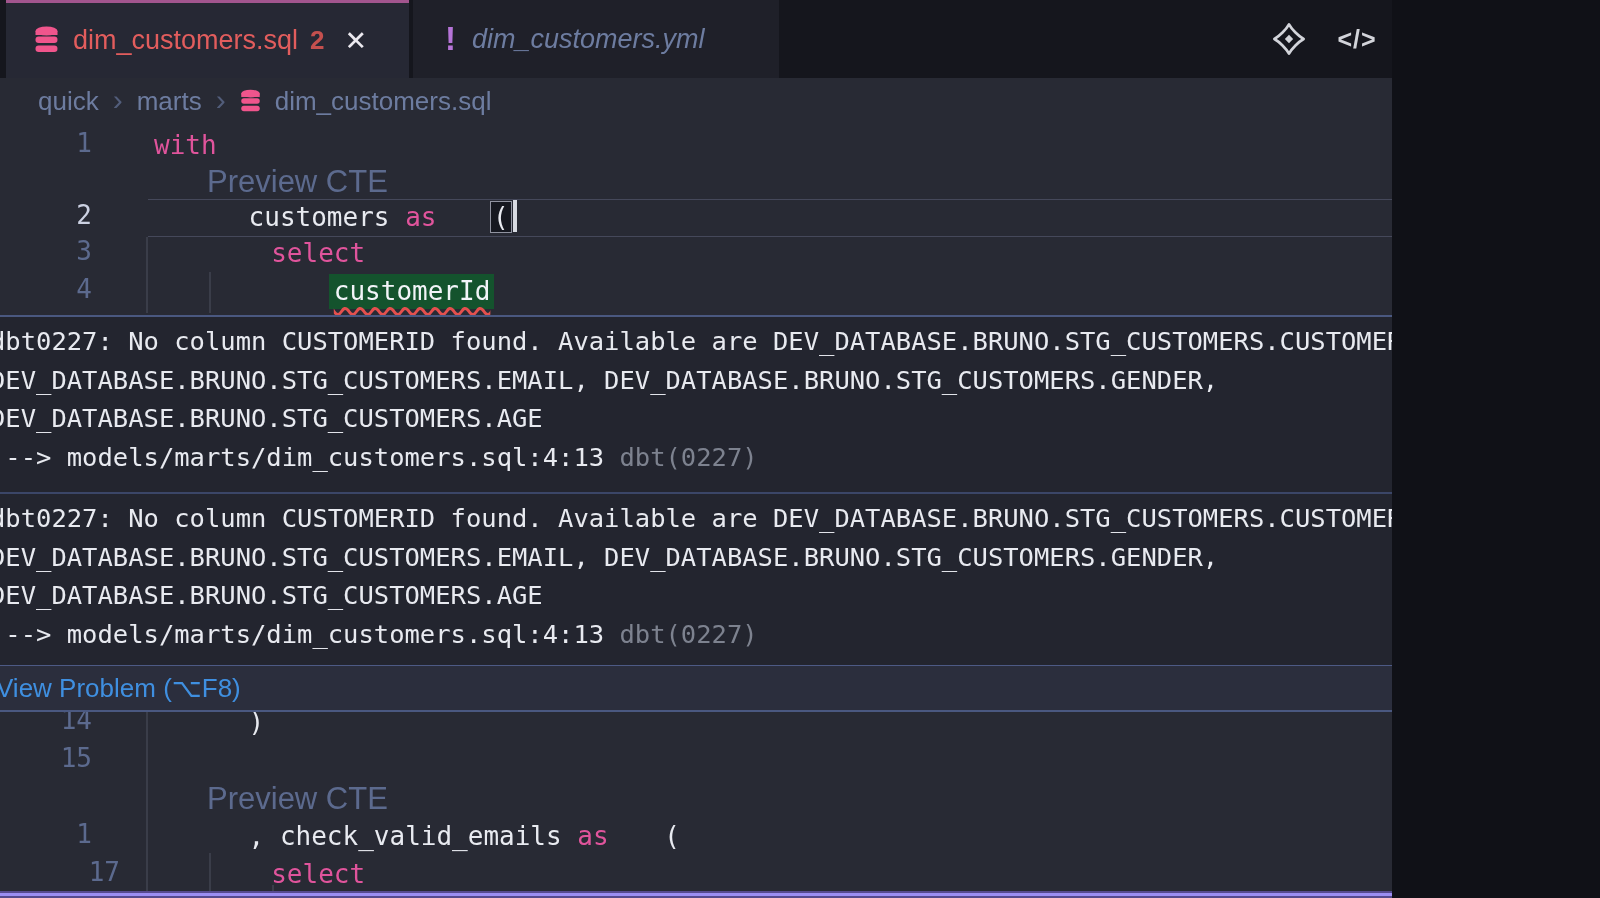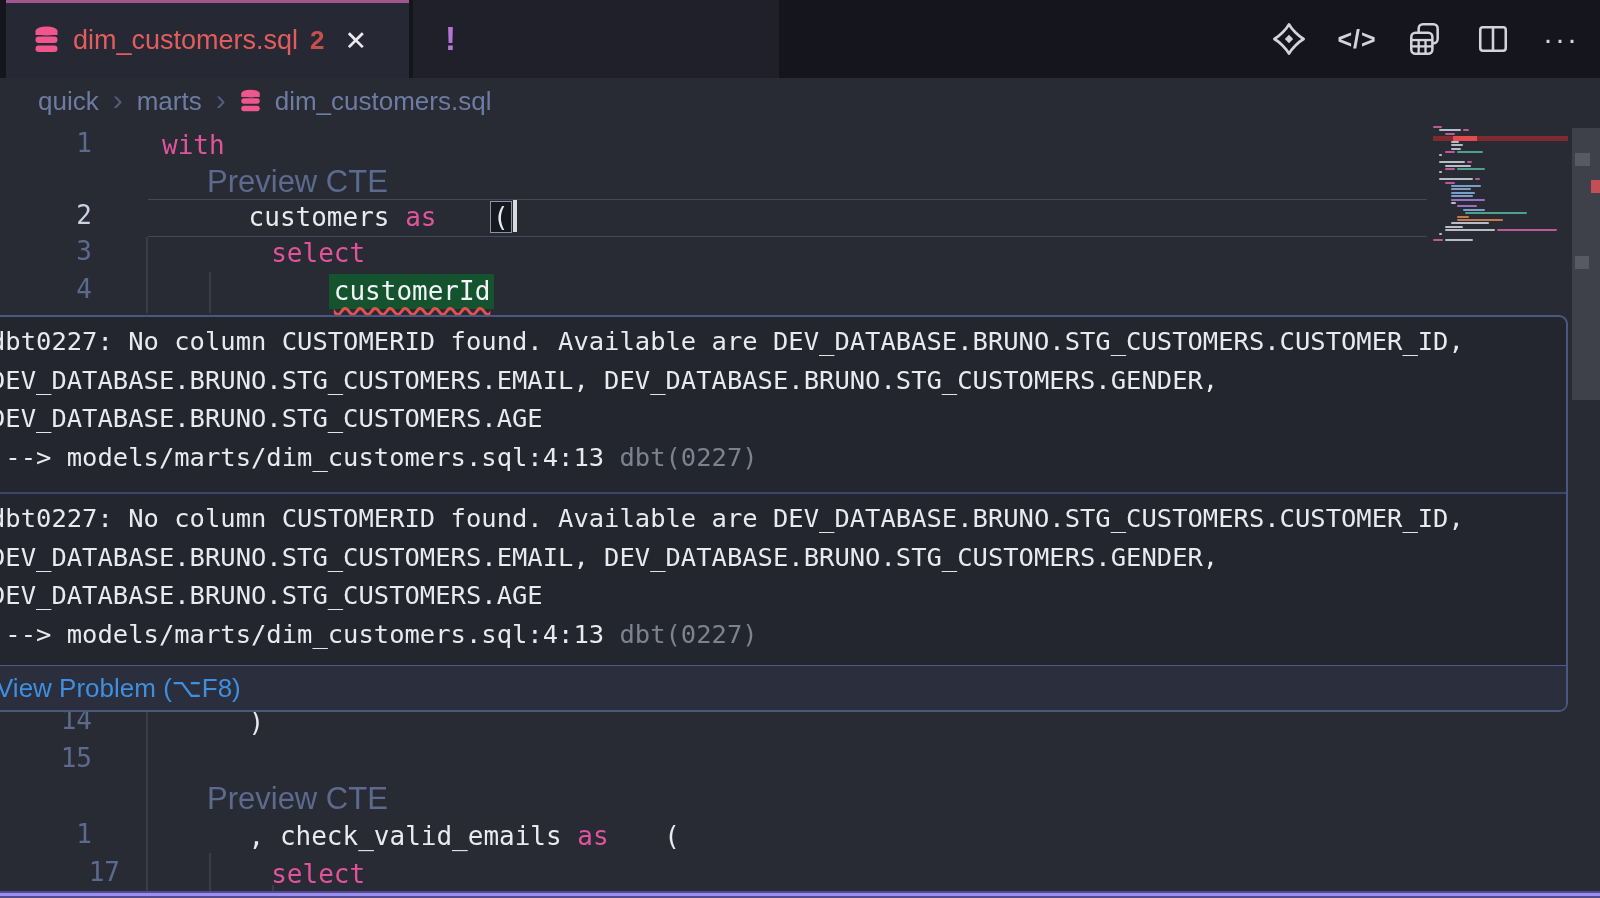--- a/index.html
+++ b/index.html
@@ -1,16 +1,16 @@
 <!DOCTYPE html>
 <html><head>
 <meta charset="utf-8">
 <style>
   html,body{margin:0;padding:0;background:#101117;}
-  #screen{position:relative;width:1600px;height:898px;background:#282a34;overflow:hidden;
+  #screen{position:relative;width:1392px;height:898px;background:#282a34;overflow:hidden;
           font-family:"Liberation Sans",sans-serif;}
   
   #tabbar{position:absolute;left:0;top:0;width:1600px;height:78px;background:#15161d;}
   .tab{position:absolute;top:0;height:78px;display:flex;align-items:center;}
   #tab-active{left:6px;width:403px;background:#262834;border-top:3px solid #a2558e;box-sizing:border-box;}
   #tab-inactive{left:413px;width:366px;background:#1f2029;}
   .tab-title{font-size:27px;}
   #tab-active .tab-title{color:#e25d5d;margin-left:14px;}
   #tab-badge{color:#c4504e;font-size:26px;font-weight:700;margin-left:12px;}
   #tab-close{color:#eceaf0;font-size:27px;margin-left:20px;cursor:pointer;}
@@ -82,20 +82,21 @@
           <rect x="1.5" y="19.5" width="22" height="6.5" rx="3.2" fill="#f0558c"></rect>
           <rect x="1.5" y="5" width="22" height="4" fill="#f0558c"></rect>
         </svg>
       </span>
       <span class="tab-title">dim_customers.sql</span>
       <span id="tab-badge">2</span>
       <span id="tab-close">✕</span>
     </div>
     <div class="tab" id="tab-inactive">
       <span class="warn-glyph">!</span>
+      <span class="tab-title">dim_customers.yml</span>
     </div>
     <div id="toolbar">
       <span class="tb">
         <svg width="36" height="36" viewBox="0 0 32 32">
           <path d="M16 3c2.5 4.5 8.5 10.5 13 13-4.5 2.5-10.5 8.5-13 13-2.5-4.5-8.5-10.5-13-13 4.5-2.5 10.5-8.5 13-13z" fill="none" stroke="#d2d4da" stroke-width="2.4" stroke-linejoin="round"></path>
           <rect x="13.4" y="13.4" width="5.2" height="5.2" transform="rotate(45 16 16)" fill="#d2d4da"></rect>
         </svg>
       </span>
       <span class="tb tb-code">&lt;/&gt;</span>
       <span class="tb">
@@ -131,21 +132,21 @@
         <rect x="1.5" y="5" width="22" height="4" fill="#f0558c"></rect>
       </svg>
     </span>
     <span class="bc-item">dim_customers.sql</span>
   </div>
 
   <div id="curline"></div>
   <div id="code-layer">
       <div class="codelens" style="left:207px;top:164px;">Preview CTE</div>
       <div class="gutter-num" style="top:126px;">1</div>
-      <div class="code-row" style="left:162px;top:128px;text-align:right;"><span class="tk-kw">with</span></div>
+      <div class="code-row" style="left:154px;top:128px;text-align:right;"><span class="tk-kw">with</span></div>
       <div class="gutter-num active" style="top:198px;">2</div>
       <div class="code-row" style="left:208.6px;top:200px;"><span class="tk-plain">customers </span><span class="tk-kw">as</span><span class="tk-plain"> </span><span class="tk-bm">(</span><span class="cursor-bar"></span></div>
       <div class="gutter-num" style="top:234px;">3</div>
       <div class="code-row" style="left:271.2px;top:236px;"><span class="tk-kw">select</span></div>
       <div class="gutter-num" style="top:272px;">4</div>
       <div class="code-row" style="left:333.8px;top:274px;"><span class="tk-sel">customerId</span></div>
       <div class="codelens" style="left:207px;top:781px;">Preview CTE</div>
       <div class="gutter-num" style="top:703px;">14</div>
       <div class="code-row" style="left:208.6px;top:705px;"><span class="tk-plain">)</span></div>
       <div class="gutter-num" style="top:741px;">15</div>

